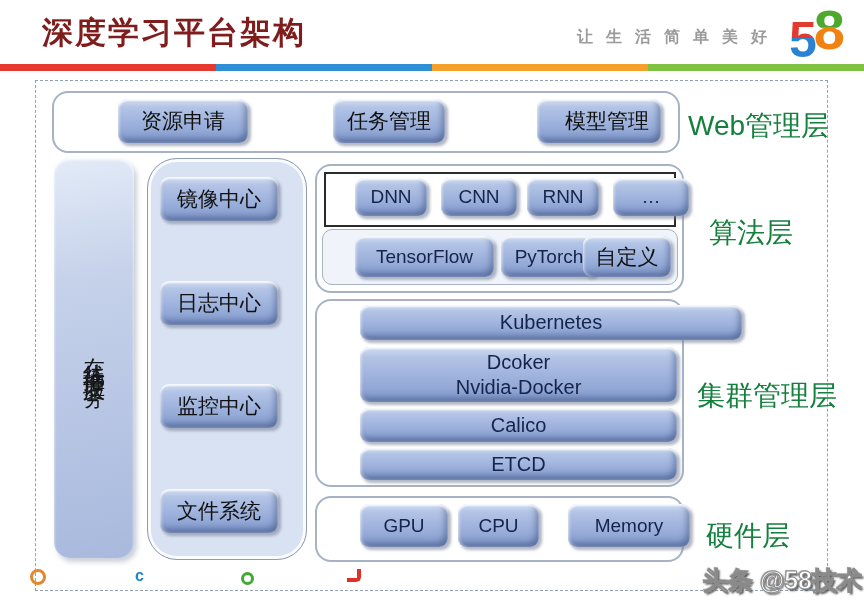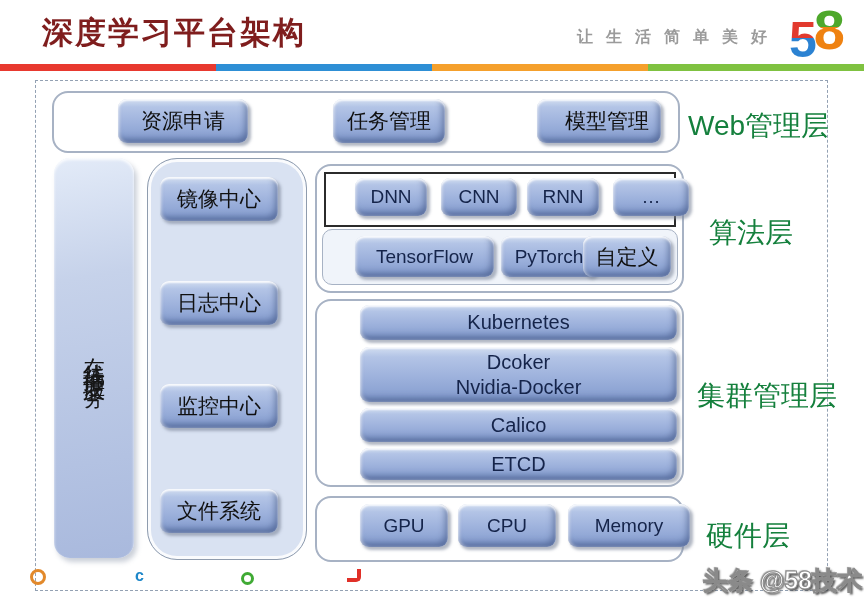--- a/index.html
+++ b/index.html
@@ -149,30 +149,30 @@
 <div class="abs btn en" style="left:417px;top:178px;width:76px;height:38px;">CNN</div>
 <div class="abs btn en" style="left:503px;top:178px;width:72px;height:38px;">RNN</div>
 <div class="abs btn en" style="left:589px;top:178px;width:76px;height:38px;">…</div>
 <div class="abs fw-sub"></div>
 <div class="abs btn en" style="left:331px;top:236px;width:139px;height:41px;">TensorFlow</div>
 <div class="abs btn en" style="left:477px;top:236px;width:96px;height:41px;">PyTorch</div>
 <div class="abs btn cn" style="left:583px;top:236px;width:88px;height:41px;">自定义</div>
 <div class="abs layer-label" style="left:709px;top:214px;">算法层</div>
 
 <div class="abs round-box cluster-box"></div>
-<div class="abs btn en" style="left:336px;top:305px;width:317px;height:35px;font-size:20px;">Kubernetes</div>
+<div class="abs btn en" style="left:336px;top:305px;width:382px;height:35px;font-size:20px;">Kubernetes</div>
 <div class="abs btn en" style="left:336px;top:347px;width:317px;height:55px;font-size:20px;line-height:25px;">Dcoker
 Nvidia-Docker</div>
 <div class="abs btn en" style="left:336px;top:408px;width:317px;height:34px;font-size:20px;">Calico</div>
 <div class="abs btn en" style="left:336px;top:448px;width:317px;height:32px;font-size:20px;">ETCD</div>
 <div class="abs layer-label" style="left:697px;top:377px;">集群管理层</div>
 
 <div class="abs round-box hw-box"></div>
 <div class="abs btn en" style="left:336px;top:504px;width:88px;height:43px;">GPU</div>
-<div class="abs btn en" style="left:434px;top:504px;width:98px;height:43px;">CPU</div>
+<div class="abs btn en" style="left:434px;top:504px;width:81px;height:43px;">CPU</div>
 <div class="abs btn en" style="left:544px;top:504px;width:122px;height:43px;">Memory</div>
 <div class="abs layer-label" style="left:706px;top:517px;">硬件层</div>
 
 <div class="abs ring ring-orange"></div>
 <div class="abs glyph-c">c</div>
 <div class="abs ring ring-green"></div>
 <div class="abs corner-red"></div>
 <div class="abs watermark">头条 @58技术</div>
 
 </body></html>

